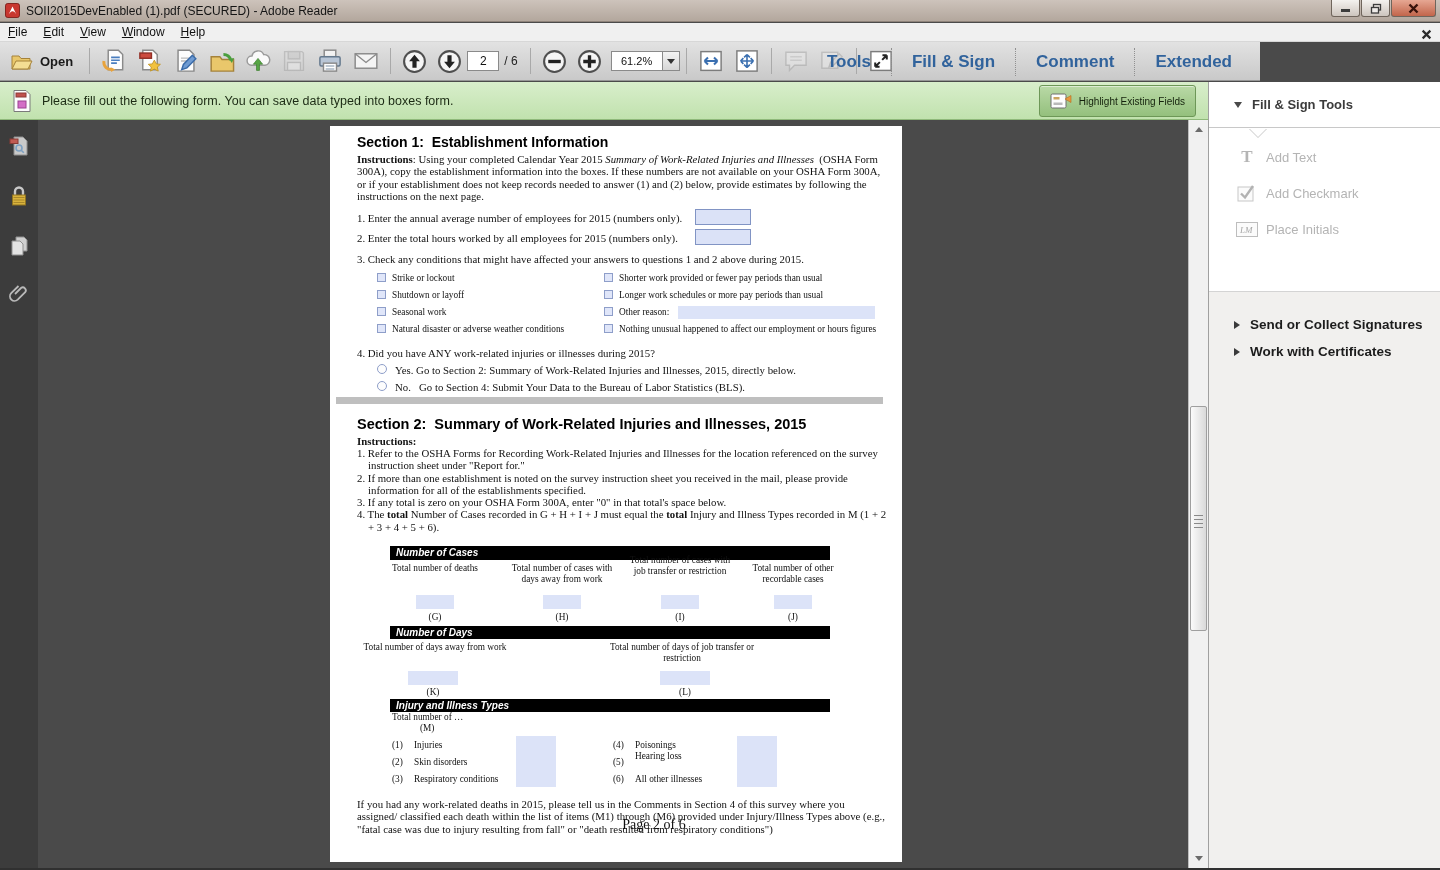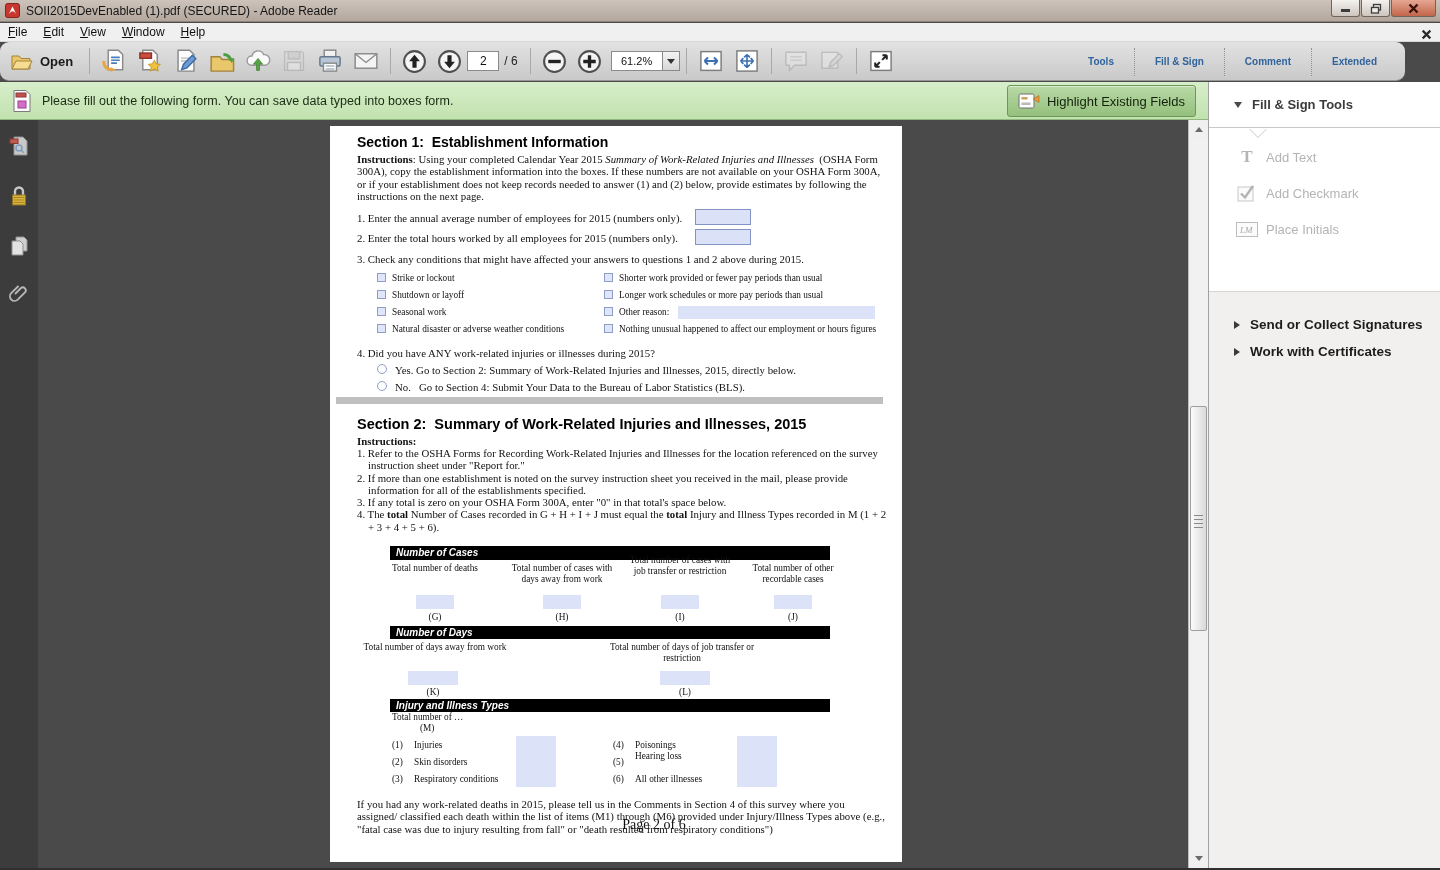--- a/index.html
+++ b/index.html
@@ -20,51 +20,51 @@
   .winbtn.close { width:45px; background:linear-gradient(#e6a793,#c2654b); }
 
   
   .menubar { position:absolute; left:0; top:23px; width:1440px; height:19px;
     background:#f0f0f0; border-bottom:1px solid #d7d7d7; display:flex; align-items:center; }
   .menu-item { display:inline-block; font-size:12px; color:#111; padding:2px 8px; }
   .menu-item::first-letter { text-decoration:underline; }
   .menubar-close { position:absolute; right:8px; top:3px; }
 
   
-  .toolbar { position:absolute; left:0; top:42px; width:1405px; height:39px;
+  .toolbar { position:absolute; left:0; top:42px; width:1260px; height:39px;
     background:linear-gradient(#e2e2e2,#c9c9c9); border-bottom:1px solid #969696;
-    display:flex; align-items:center;border-radius:9px; }
+    display:flex; align-items:center; }
   .tsep { width:1px; height:26px; background:#a9a9a9; margin:0 6px; }
   .tbtn { height:30px; display:flex; align-items:center; justify-content:center; padding:0 5px; }
   .tbtn.dis { opacity:.45; }
   .open-btn { display:flex; align-items:center; gap:6px; padding:0 10px 0 10px; }
   .open-label { font-size:13px; font-weight:bold; color:#1a1a1a; }
   .pagebox { width:32px; height:20px; background:#fff; border:1px solid #8a8a8a;
     font-size:12px; text-align:center; line-height:18px; color:#111; }
   .pagetotal { font-size:12px; color:#222; margin:0 6px 0 5px; }
   .zoombox { height:20px; display:flex; margin-left:4px; }
   .zoomval { width:52px; height:20px; background:#fff; border:1px solid #8a8a8a;
     font-size:11px; text-align:center; line-height:18px; color:#111; }
   .zoomcaret { width:17px; height:20px; border:1px solid #8a8a8a; border-left:none;
     background:linear-gradient(#f4f4f4,#d6d6d6); display:flex; align-items:center; justify-content:center; }
   .caret-down { width:0; height:0; border-left:4px solid transparent;
     border-right:4px solid transparent; border-top:5px solid #333; }
   .ribbon-tabs { position:absolute; right:8px; top:0; height:39px; display:flex; align-items:center; }
-  .rtab { font-size:10px; font-weight:bold; color:#31639c; padding:0 20px; }
+  .rtab { font-size:17px; font-weight:bold; color:#31639c; padding:0 20px; }
   .rsep { width:1px; height:28px; border-left:1px dotted #909090; }
 
   
   .msgbar { position:absolute; left:0; top:82px; width:1208px; height:38px;
     background:linear-gradient(#d8eecb,#c1e2ae); border-bottom:1px solid #8fb97a;
     display:flex; align-items:center; }
   .msgtext { font-size:12.5px; color:#1c2b14; margin-left:10px; }
   .hl-btn { position:absolute; right:12px; top:3px; height:32px; display:flex; align-items:center;
     gap:7px; padding:0 10px; border:1px solid #6d9757; border-radius:3px;
     background:linear-gradient(#b9d9a6,#94c07d); box-shadow:inset 0 1px 0 rgba(255,255,255,.5); }
-  .hl-label { font-size:13px; color:#14220c; }
+  .hl-label { font-size:10px; color:#14220c; }
 
   
   .docarea { position:absolute; left:0; top:120px; width:1208px; height:748px; background:#4a4a4a; }
   .leftstrip { position:absolute; left:0; top:0; width:38px; height:748px; background:#3c3c3c;
     display:flex; flex-direction:column; align-items:center; padding-top:14px; gap:26px; }
   .stripbtn { width:24px; height:24px; display:flex; align-items:center; justify-content:center; }
 
   
   .vscroll { position:absolute; right:0; top:0; width:20px; height:748px; background:#f1f1f1;
     border-left:1px solid #bdbdbd; }

